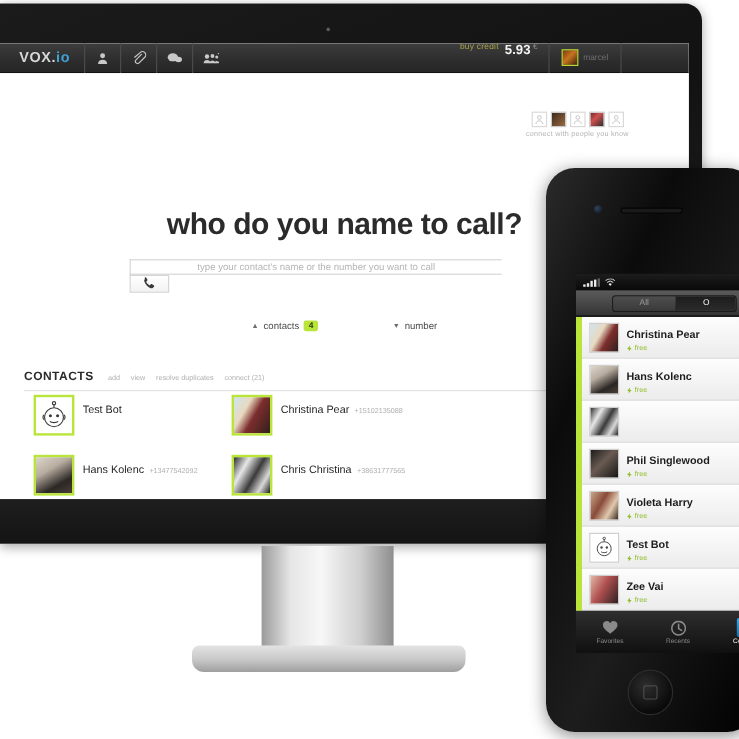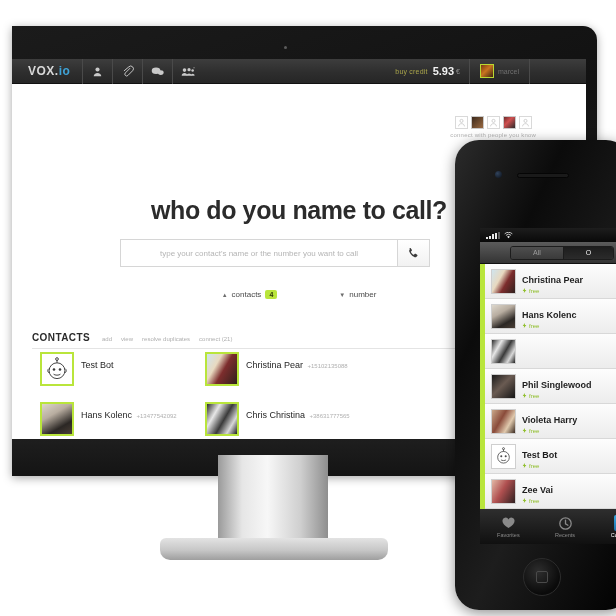--- a/index.html
+++ b/index.html
@@ -12,22 +12,22 @@
 
   #stage {
     position: relative;
     width: 616px; height: 616px;
     background: #ffffff;
   }
 
   
   #imac {
     position: absolute;
-    left: 0; top: 26px;
-    width: 585px; height: 450px; margin-left: 12px;
+    left: 0; top: 3px;
+    width: 585px; height: 450px;
   }
   #imac-bezel {
     position: absolute;
     left: 0; top: 0;
     width: 585px; height: 450px;
     background: linear-gradient(160deg,#1b1b1b 0%, #121212 40%, #2a2a2a 100%);
     border-radius: 0 14px 14px 0;
     box-shadow: 0 2px 10px rgba(0,0,0,.35);
   }
   #imac-camera {
@@ -61,21 +61,21 @@
   #logo .io { color: #3fa2d6; }
   .navicon {
     width: 30px; height: 25px;
     display: flex; align-items: center; justify-content: center;
     border-left: 1px solid #4a4a4a;
     color: #c9c9c9;
   }
   .navicon svg { display: block; }
   #nav-right {
     margin-left: auto;
-    display: flex; align-items: center; height: 25px;
+    display: flex; height: 25px;
   }
   #buy-credit {
     font-size: 7px; color: #a9a44a; padding-right: 5px;
     letter-spacing: .2px;
   }
   #credit-amount { font-size: 11px; font-weight: bold; color: #f2f2f2; }
   #credit-currency { font-size: 7px; color: #8d8d8d; padding: 0 9px 0 2px; }
   #user-chip {
     display: flex; align-items: center; gap: 4px;
     border-left: 1px solid #4a4a4a; border-right: 1px solid #4a4a4a;
@@ -118,20 +118,21 @@
     text-align: center;
     font-size: 25px; font-weight: bold; color: #2b2b2b;
     letter-spacing: -0.4px;
   }
 
   
   #searchrow {
     position: absolute; left: 108px; top: 155px;
     width: 310px; height: 28px;
     display: flex;
+    flex-direction: column;
   }
   #search-input {
     flex: 1;
     border: 1px solid #d6d6d6;
     border-right: none;
     background: #fff;
     font-size: 8px; color: #b5b5b5;
     text-align: center;
     font-family: "Liberation Sans", sans-serif;
     outline: none;

